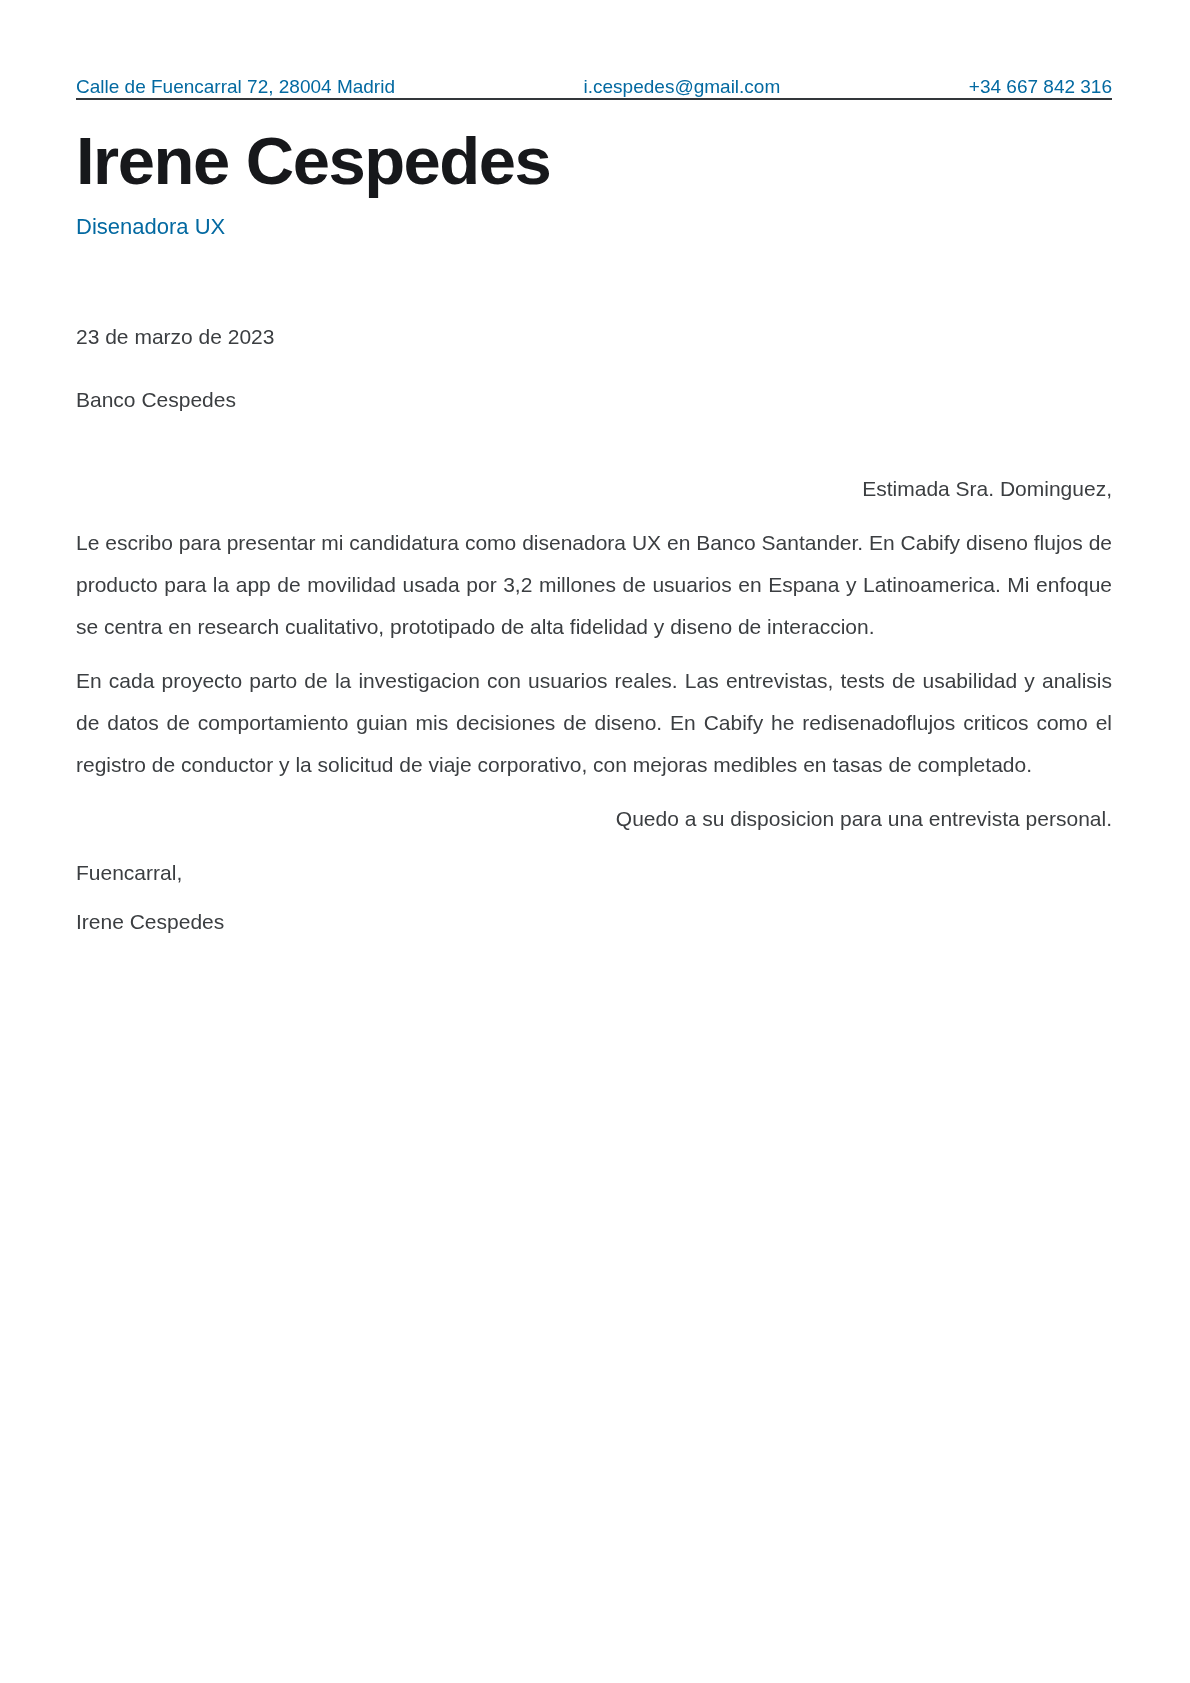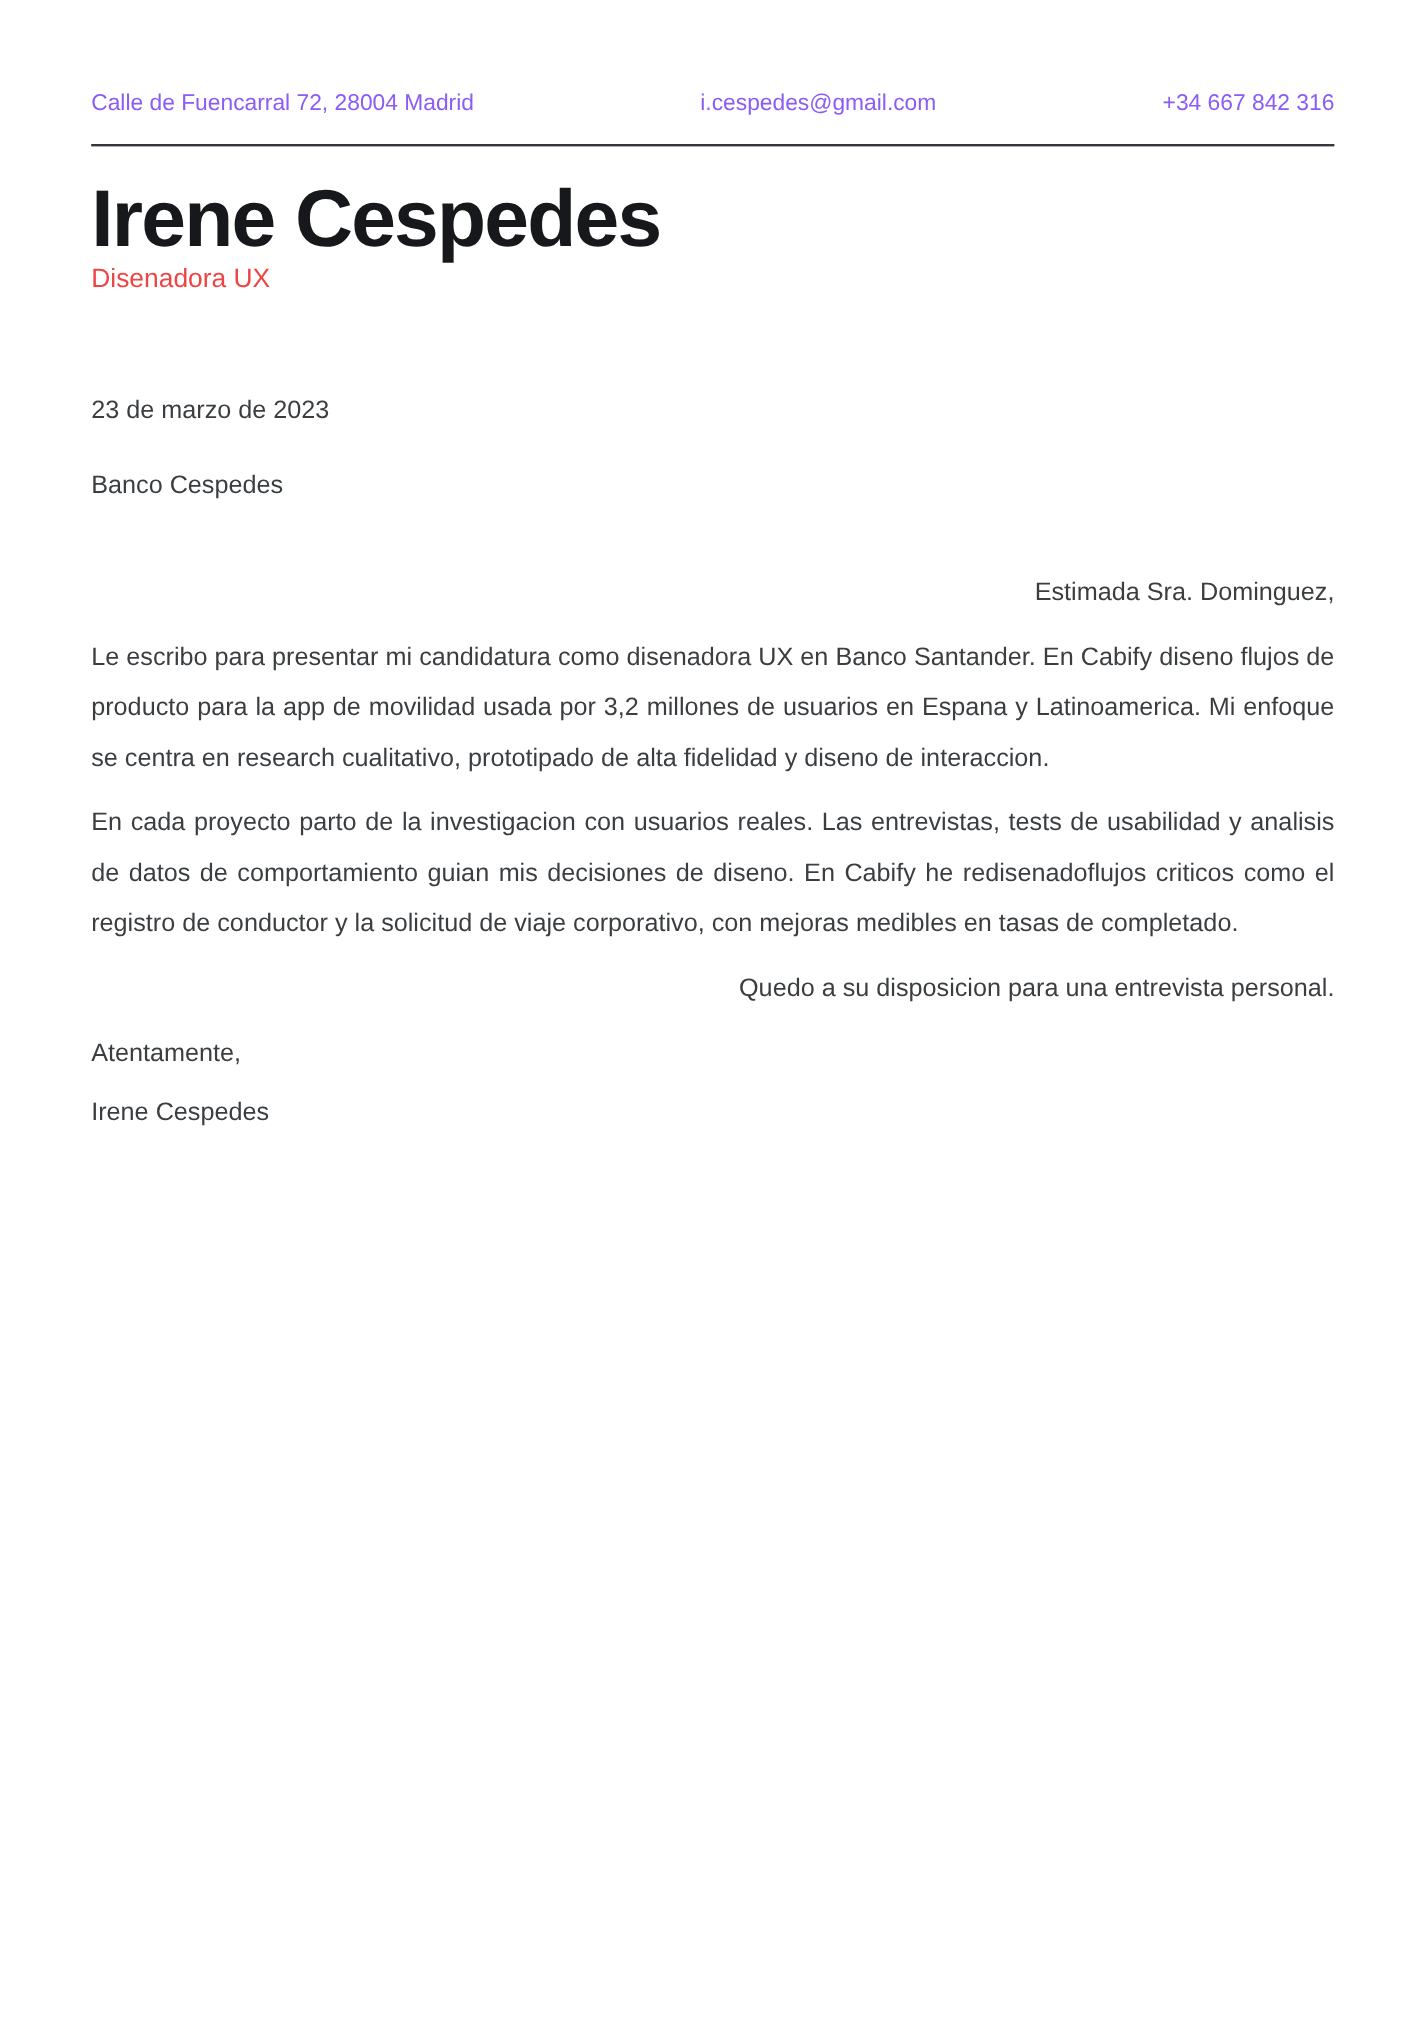--- a/index.html
+++ b/index.html
@@ -17,39 +17,38 @@
     position: relative;
     overflow: hidden;
   }
   
   .contact-row {
     display: flex;
     justify-content: space-between;
     align-items: flex-end;
     font-size: 19px;
     line-height: 22px;
-    color: #8b5cf6;
-    padding-bottom: 22px;
+    color: #0369a1;
     border-bottom: 2px solid #33363a;
   }
   .contact-row .contact-item { white-space: nowrap; }
   
   .name {
     margin-top: 26px;
     font-size: 67px;
     line-height: 1.05;
     font-weight: 800;
     letter-spacing: -1.5px;
     color: #17181b;
   }
   .job-title {
-    margin-top: 1px;
+    margin-top: 18px;
     font-size: 22px;
     line-height: 26px;
-    color: #ef4444;
+    color: #0369a1;
   }
   
   .date {
     margin-top: 84px;
     font-size: 21px;
     line-height: 26px;
     color: #3b3e41;
   }
   .recipient {
     margin-top: 36px;
@@ -102,18 +101,18 @@
     <div class="recipient-company">Banco Cespedes</div>
   </div>
 
   <div class="letter-body">
     <p class="no-justify">Estimada Sra. Dominguez,</p>
     <p>Le escribo para presentar mi candidatura como disenadora UX en Banco Santander. En Cabify diseno flujos de producto para la app de movilidad usada por 3,2 millones de usuarios en Espana y Latinoamerica. Mi enfoque se centra en research cualitativo, prototipado de alta fidelidad y diseno de interaccion.</p>
     <p>En cada proyecto parto de la investigacion con usuarios reales. Las entrevistas, tests de usabilidad y analisis de datos de comportamiento guian mis decisiones de diseno. En Cabify he redisenadoflujos criticos como el registro de conductor y la solicitud de viaje corporativo, con mejoras medibles en tasas de completado.</p>
     <p class="no-justify">Quedo a su disposicion para una entrevista personal.</p>
 
     <div class="closing-block">
-      <p>Atentamente,</p>
+      <p>Fuencarral,</p>
       <p>Irene Cespedes</p>
     </div>
   </div>
 
 </div>
 
 </body></html>

